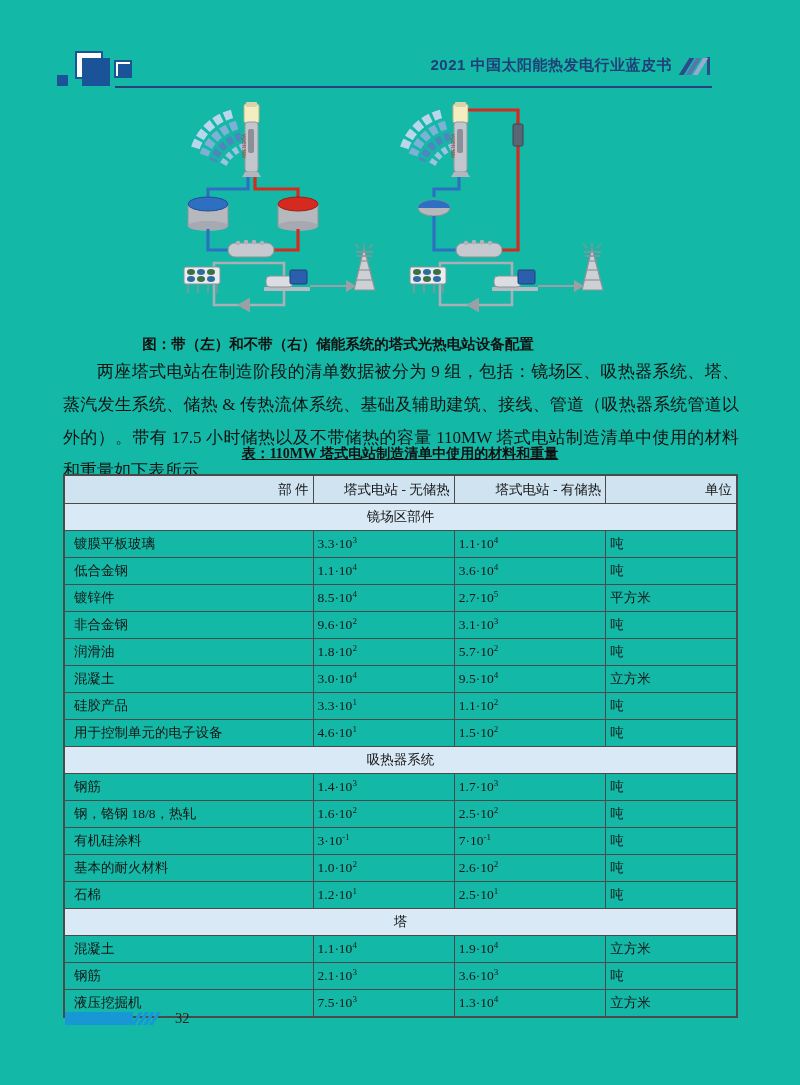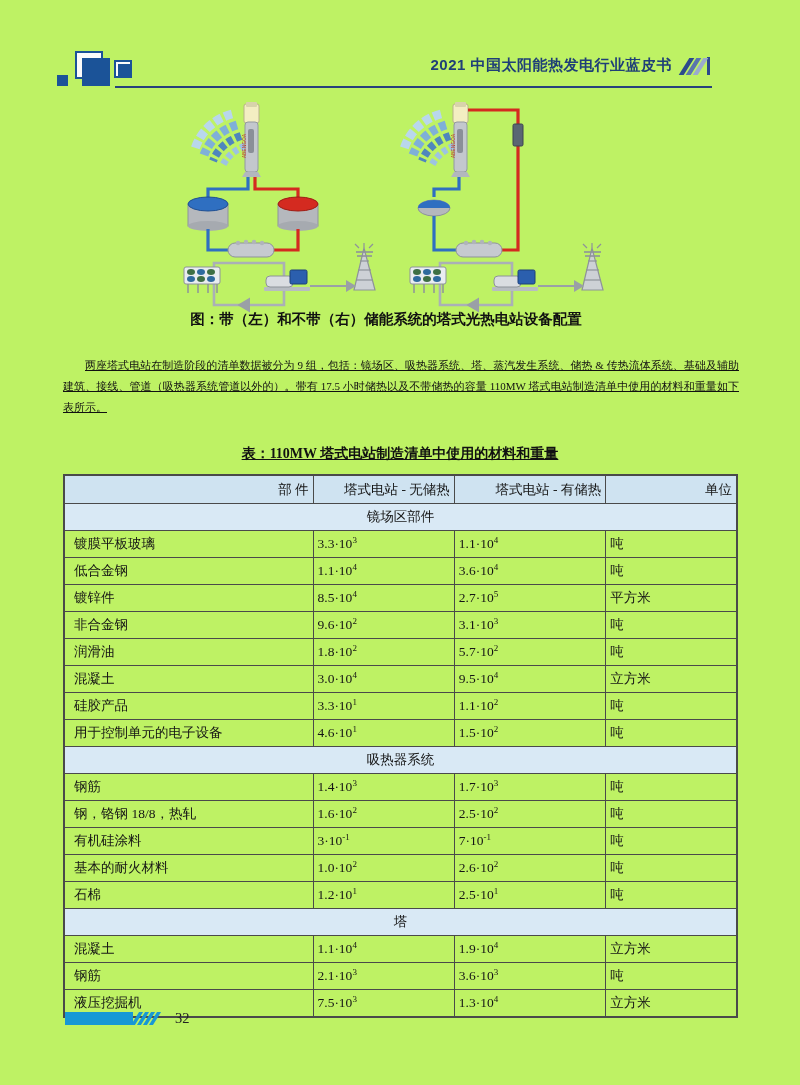--- a/index.html
+++ b/index.html
@@ -1,16 +1,16 @@
 <!DOCTYPE html>
 <html><head>
 <meta charset="utf-8">
 <style>
   html,body{margin:0;padding:0;background:#e8e8e8;}
-  .page{position:relative;width:800px;height:1085px;margin:0 auto;background:#bef264;
+  .page{position:relative;width:800px;height:1085px;margin:0 auto;background:#14b8a6;
         font-family:"Liberation Serif","DejaVu Serif",serif;color:#1c1c1c;overflow:hidden;}
 
   
   .logo{position:absolute;top:48px;left:57px;width:80px;height:46px;}
   .logo .sq{position:absolute;background:#1b5398;}
   .logo .sq1{width:11px;height:11px;left:0;top:27px;}
   .logo .sqo{position:absolute;width:24px;height:24px;left:18px;top:3px;border:2px solid #1b5398;background:#fcfcfb;}
   .logo .sq2{width:28px;height:28px;left:25px;top:10px;}
   .logo .sqo2{position:absolute;width:14px;height:14px;left:57px;top:12px;border:2px solid #1b5398;background:#fcfcfb;}
   .logo .sq3{width:13px;height:13px;left:61px;top:16px;}
@@ -19,26 +19,26 @@
   .header-slashes{position:absolute;top:57px;left:684px;height:18px;}
   .header-slashes i{display:inline-block;width:5px;height:17px;margin-right:2px;transform:skewX(-32deg);}
   .header-slashes .s1{background:#2c4a8c;}
   .header-slashes .s2{background:#5a74ad;}
   .header-slashes .s3{background:#9aaacd;}
   .header-slashes .bar{display:inline-block;width:3px;height:18px;background:#2c4a8c;transform:none;margin-left:2px;}
   .header-rule{position:absolute;top:86px;left:115px;width:597px;height:2px;background:#27427c;}
 
   
   .figure{position:absolute;top:100px;left:170px;width:440px;height:226px;}
-  .figure-caption{position:absolute;top:310px;left:0;width:676px;text-align:center;
-        font-size:14.5px;font-weight:bold;color:#111;padding-left:48px;}
-
-  
-  .body-text{position:absolute;top:355px;left:63px;width:676px;font-size:11px;
-        line-height:21px;text-align:justify;text-indent:2em;color:#111;text-decoration:underline;}
+  .figure-caption{position:absolute;top:335px;left:0;width:676px;text-align:center;
+        font-size:14.5px;font-weight:bold;color:#111;}
+
+  
+  .body-text{position:absolute;top:355px;left:63px;width:676px;font-size:17px;
+        line-height:33px;text-align:justify;text-indent:2em;color:#111;}
 
   
   .table-caption{position:absolute;top:445px;left:0;width:800px;text-align:center;
         font-size:14px;font-weight:bold;color:#111;text-decoration:underline;}
   table.materials{position:absolute;top:474px;left:63px;width:675px;border-collapse:collapse;
         border:2px solid #4a4a4a;font-size:13.5px;color:#151515;}
   table.materials th,table.materials td{border:1px solid #4a4a4a;height:26px;padding:0 4px;font-weight:normal;}
   table.materials th{background:#cfe3f1;text-align:right;height:27px;}
   table.materials td.section{background:#d9e9f5;text-align:center;}
   table.materials td.part{text-align:left;padding-left:9px;margin-top:12px;}

